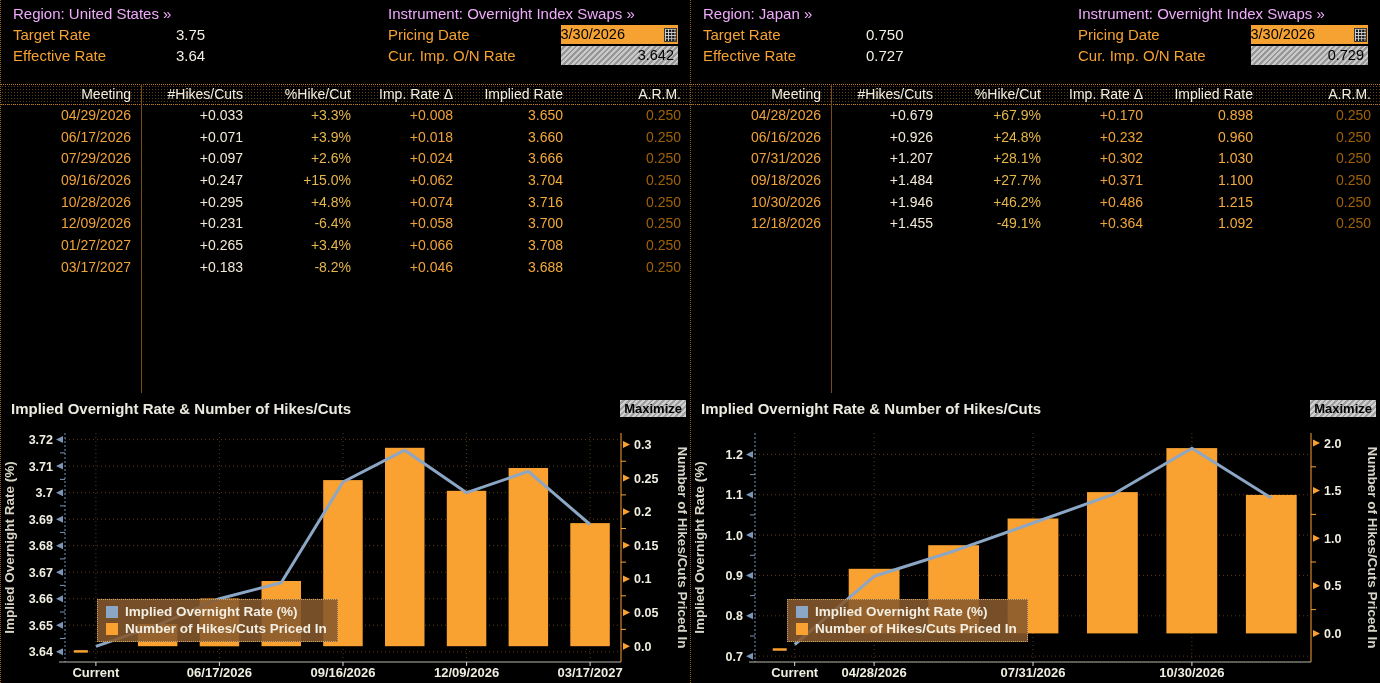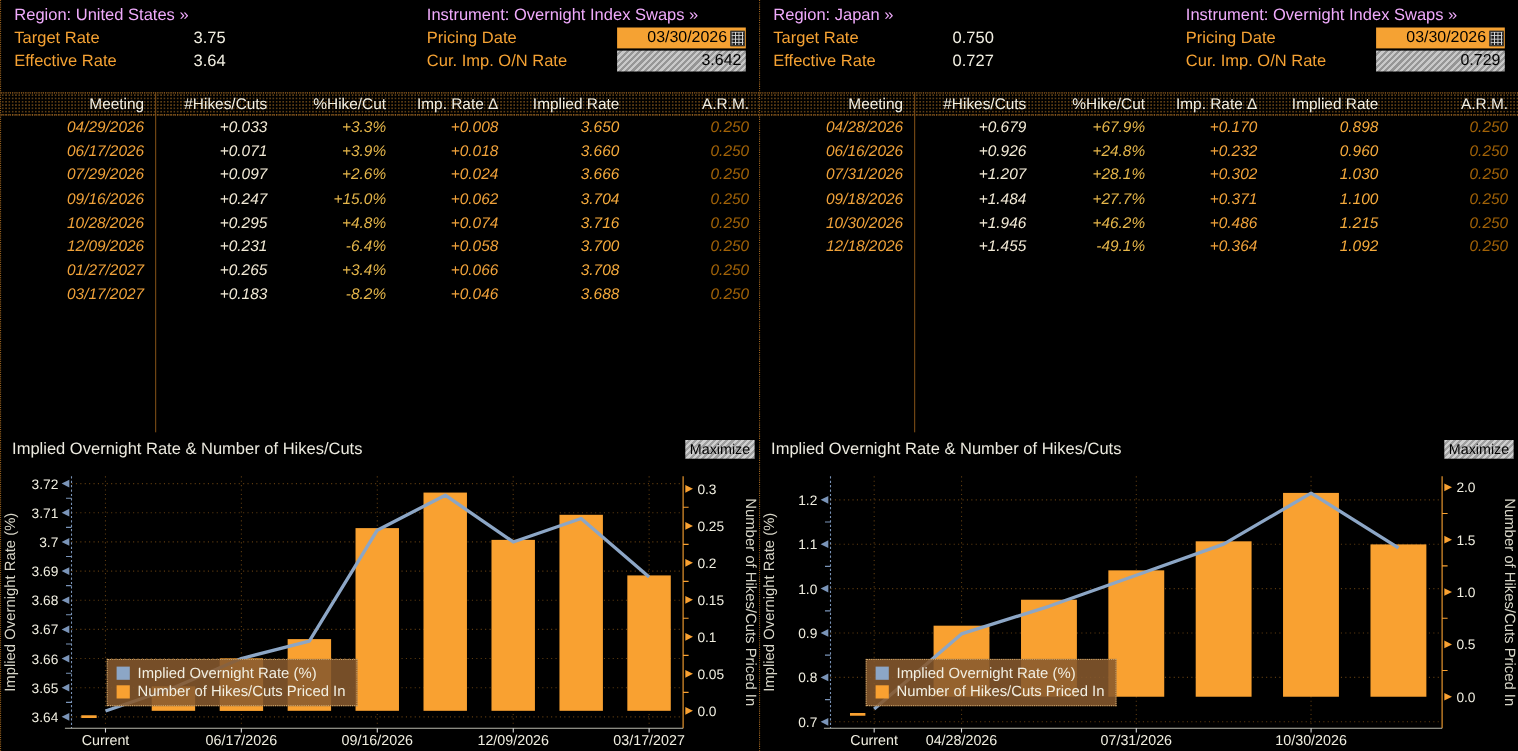--- a/index.html
+++ b/index.html
@@ -9,45 +9,45 @@
   
   .panel-header{height:84px;box-sizing:border-box;padding:3px 6px 0 12px;display:flex;}
   .hdr-col-left{width:343px;display:flex;flex-direction:column;}
   .hdr-col-right{flex:1;display:flex;flex-direction:column;margin-left:32px;}
   .hdr-row{height:21px;line-height:21px;font-size:15px;display:flex;position:relative;align-items:center;}
   .link-row{color:#f0abfc;cursor:pointer;}
   .lbl{color:#f5a233;width:163px;flex:none;}
   .hdr-col-right .lbl{width:205px;}
   .val{color:#f2efe2;}
   .input-amber{position:absolute;right:6px;top:1px;width:117px;height:19px;background:#f5a233;color:#000;
-    font-size:14.5px;display:flex;align-items:center;justify-content:flex-end;padding:0 1px 0 3px;box-sizing:border-box;}
+    font-size:14.5px;display:flex;align-items:center;justify-content:flex-end;padding:0 1px 0 3px;box-sizing:border-box;gap:36px;}
   .cal-icon{width:13px;height:14px;margin-left:3px;flex:none;background:
     linear-gradient(#dcdcdc 1px,transparent 1px) 0 3px/3.2px 3.2px repeat,
     linear-gradient(90deg,#dcdcdc 1px,transparent 1px) 0 3px/3.2px 3.2px repeat,#1c1c1c;
     border:1px solid #3a3a3a;box-sizing:border-box;}
   .input-gray{position:absolute;right:6px;top:1px;width:117px;height:19px;color:#000;font-size:14.5px;
     display:flex;align-items:center;justify-content:flex-end;padding-right:4px;box-sizing:border-box;
     background:repeating-linear-gradient(135deg,#c9c9c9 0 2px,#969696 2px 4px);}
   
   .table-section{height:313px;position:relative;box-sizing:border-box;}
   .col-divider{position:absolute;left:140px;top:0;bottom:4px;width:0;border-left:1px solid #7a4c16;}
   .t-header,.t-row{display:grid;grid-template-columns:140px 112px 108px 102px 110px 118px;}
   .t-header{height:19px;line-height:19px;border-top:1px dotted #b8772a;border-bottom:1px dotted #b8772a;
     background-image:radial-gradient(circle,rgba(245,162,51,.38) .7px,transparent .9px);background-size:3px 3px;}
   .t-header span{color:#f2efe2;font-size:14px;text-align:right;padding-right:10px;}
-  .t-row{height:21.7px;line-height:21.7px;font-size:14px;font-style:italic;}
+  .t-row{height:21.7px;line-height:21.7px;font-size:14px;}
   .t-row span{text-align:right;padding-right:10px;}
   .t-row .c0{color:#f0a23a;}
   .t-row .c1{color:#f2ead6;padding-left:16px;}
   .t-row .c2{color:#e5b64a;}
   .t-row .c3{color:#f0a23a;}
   .t-row .c4{color:#f5aa3c;}
   .t-row .c5{color:#a16207;}
   
-  .chart-section{position:relative;height:286px;width:690px;}
+  .chart-section{position:relative;height:286px;width:690px;font-weight:bold;}
   .chart-titlebar{height:20px;padding:1px 5px 0 10px;display:flex;justify-content:space-between;align-items:center;}
   .chart-title{font-size:15px;color:#eceadf;}
   .maximize-btn{font-size:13px;color:#000;padding:0 4px;height:17px;line-height:17px;cursor:pointer;
     background:repeating-linear-gradient(135deg,#cfcfcf 0 2px,#9f9f9f 2px 4px);}
   svg.chart{position:absolute;top:21px;left:0;display:block;}
   svg text{font-family:"Liberation Sans",sans-serif;}
   .legend{position:absolute;left:96px;top:202px;background:rgba(134,89,45,.88);border:1px dotted #c9a36a;
     padding:3px 10px 4px 8px;z-index:3;}
   .legend-row{display:flex;align-items:center;height:17px;font-size:13.5px;color:#f2efe2;white-space:nowrap;}
   .sw{width:12px;height:12px;margin-right:7px;flex:none;}

